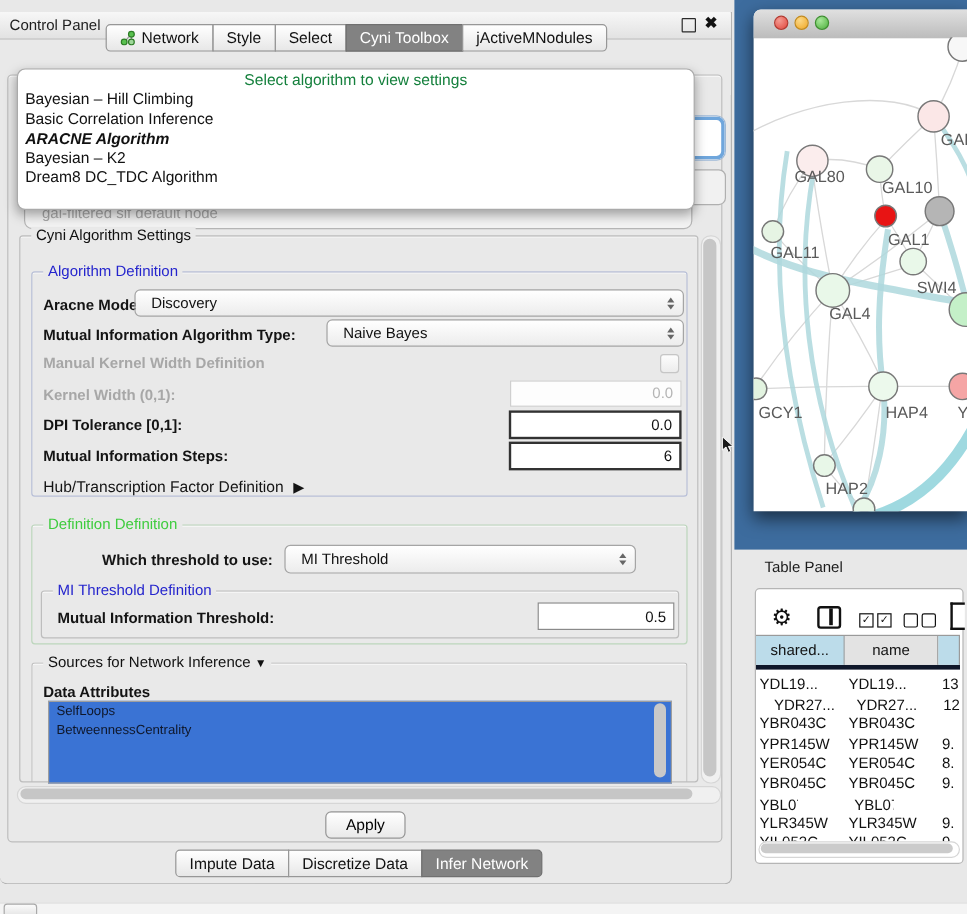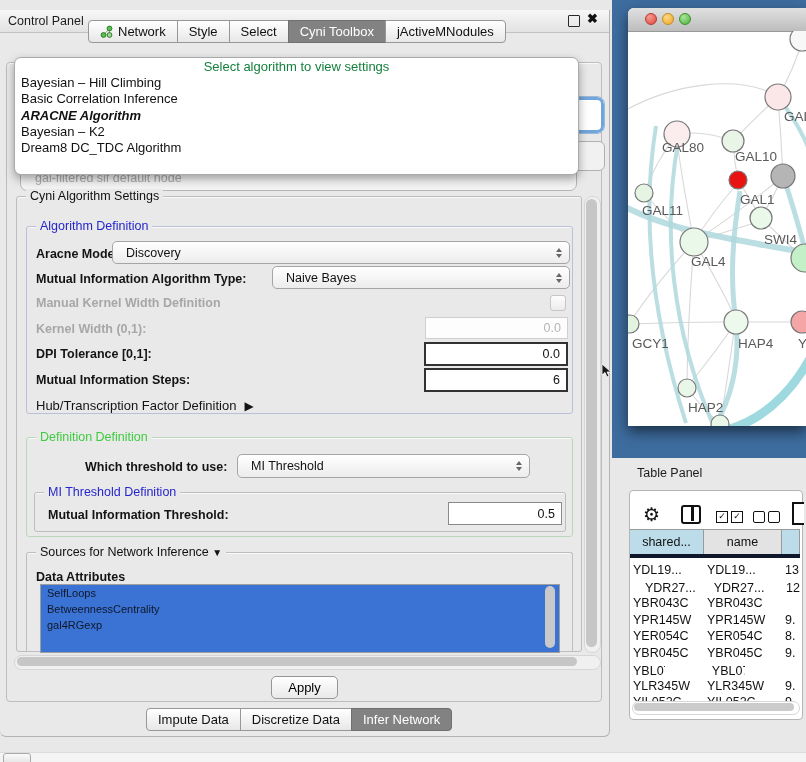--- a/index.html
+++ b/index.html
@@ -157,21 +157,20 @@
 <div class="etch" style="left:26px;top:552px;width:545px;height:99px;border-bottom:none;border-radius:3px 3px 0 0">
   <span class="etitle" style="left:9px">
     <span>Sources for Network Inference</span>
     <span style="font-size:10px">▼</span>
   </span>
 </div>
 <div class="lbl" style="left:36px;top:570px">Data Attributes</div>
 <div class="abs" id="attr-list" style="left:40px;top:584px;width:518px;height:67px;background:#3a73d4;border:1px solid #9e9e9e;overflow:hidden">
     <div class="sel-item">SelfLoops</div>
     <div class="sel-item">BetweennessCentrality</div>
-    <div class="sel-item">gal4RGexp</div>
   </div>
 <div class="scroll-thumb" style="left:545px;top:586px;width:10px;height:62px;background:#c9c9c9"></div>
 
 <div class="scroll-track" style="left:14px;top:655px;width:585px;height:13px"></div>
 <div class="scroll-thumb" style="left:17px;top:657px;width:560px;height:9px"></div>
 
 <button style="position:absolute;left:271px;top:676px;width:67px;height:23px;background:linear-gradient(#ffffff,#e9e9e9);border:1px solid #969696;border-radius:5px;font-size:13px;font-family:'Liberation Sans',sans-serif">Apply</button>
 
 <div class="tabbar" id="bottom-tabs" style="left:146px;top:708px">
     <div class="tab first">

